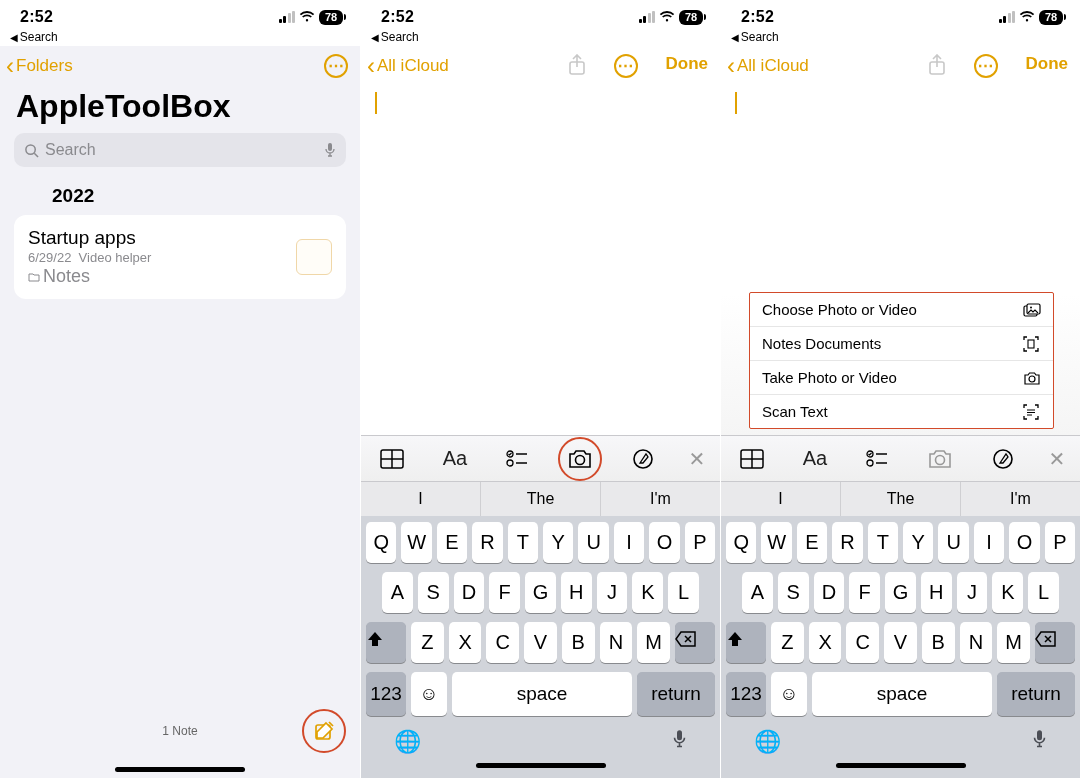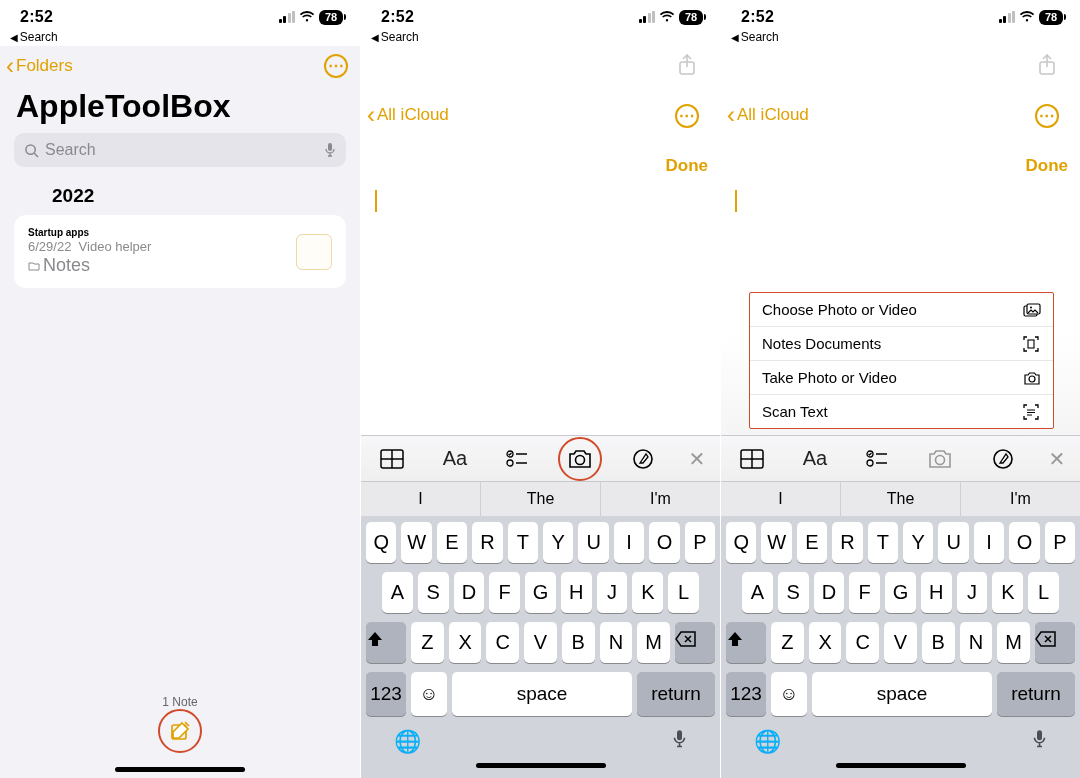--- a/index.html
+++ b/index.html
@@ -21,39 +21,39 @@
 .batt .pill { background:#000; color:#fff; font-size:11px; font-weight:700; padding:1px 4px; border-radius:6px; min-width:24px; text-align:center; line-height:13px; }
 .batt .cap { width:2px; height:6px; background:#000; border-radius:0 2px 2px 0; margin-left:1px; }
 
 .back-search { font-size:12px; color:#000; padding:2px 0 2px 10px; display:flex; align-items:center; gap:2px; }
 .back-search .tri { font-size:10px; }
 
 
 .nav { display:flex; align-items:center; justify-content:space-between; padding:8px 12px 6px 6px; }
 .nav-left { display:flex; align-items:center; color:#e1a100; font-size:17px; gap:0; }
 .nav-left .chev { font-size:24px; font-weight:300; line-height:17px; margin-right:2px; margin-top:-2px; }
-.nav-right { display:flex; align-items:center; gap:28px;flex-direction:column; }
+.nav-right { display:flex; gap:28px; }
 .nav-right .done { color:#e1a100; font-size:17px; font-weight:600; }
 .icon-circle-dots { width:24px; height:24px; border:2px solid #e1a100; border-radius:50%; position:relative; }
 .icon-circle-dots::after { content:"⋯"; color:#e1a100; position:absolute; top:50%; left:50%; transform:translate(-50%,-55%); font-size:16px; font-weight:700; }
 
 
 .folder-bg { background:#f2f2f7; flex:1; display:flex; flex-direction:column; }
 .folder-title { font-size:32px; font-weight:700; padding:4px 16px 8px; }
 .search-field { margin:0 14px 14px; background:#e4e4ea; border-radius:10px; padding:8px 10px; display:flex; align-items:center; gap:6px; color:#8a8a8e; font-size:16px; }
 .search-field .mag { color:#8a8a8e; }
 .search-field .mic { margin-left:auto; color:#8a8a8e; }
 .year { padding:4px 24px 8px; font-size:19px; font-weight:700;margin-left:28px; }
 .note-card { background:#fff; border-radius:12px; margin:0 14px; padding:12px 14px; display:flex; align-items:center; }
 .note-card .meta { flex:1; }
-.note-title { font-size:10px; font-weight:700; }
+.note-title { font-size:19px; font-weight:400; }
 .note-sub { font-size:13px; color:#8a8a8e; margin-top:1px; }
 .note-loc { font-size:18px; color:#8a8a8e; margin-top:1px; display:flex; align-items:center; gap:3px; }
 .thumb { width:36px; height:36px; border:1px solid #f0d7a8; border-radius:6px; background:#fffdf8; }
-.folder-footer { margin-top:auto; padding:10px 14px 6px; display:flex; align-items:center;flex-direction:column; }
+.folder-footer { margin-top:auto; padding:10px 14px 6px; display:flex; align-items:center; }
 .folder-footer .count { flex:1; text-align:center; font-size:12px; color:#666; }
 .compose-wrap { width:44px; height:44px; border:2px solid #d24a2a; border-radius:50%; display:flex; align-items:center; justify-content:center; }
 .compose { color:#e1a100; }
 .home-ind { height:5px; width:130px; background:#000; border-radius:3px; margin:8px auto 6px; }
 
 
 .note-body { flex:1; position:relative; }
 .cursor { position:absolute; top:8px; left:14px; width:2px; height:22px; background:#e1a100; }
 
 

